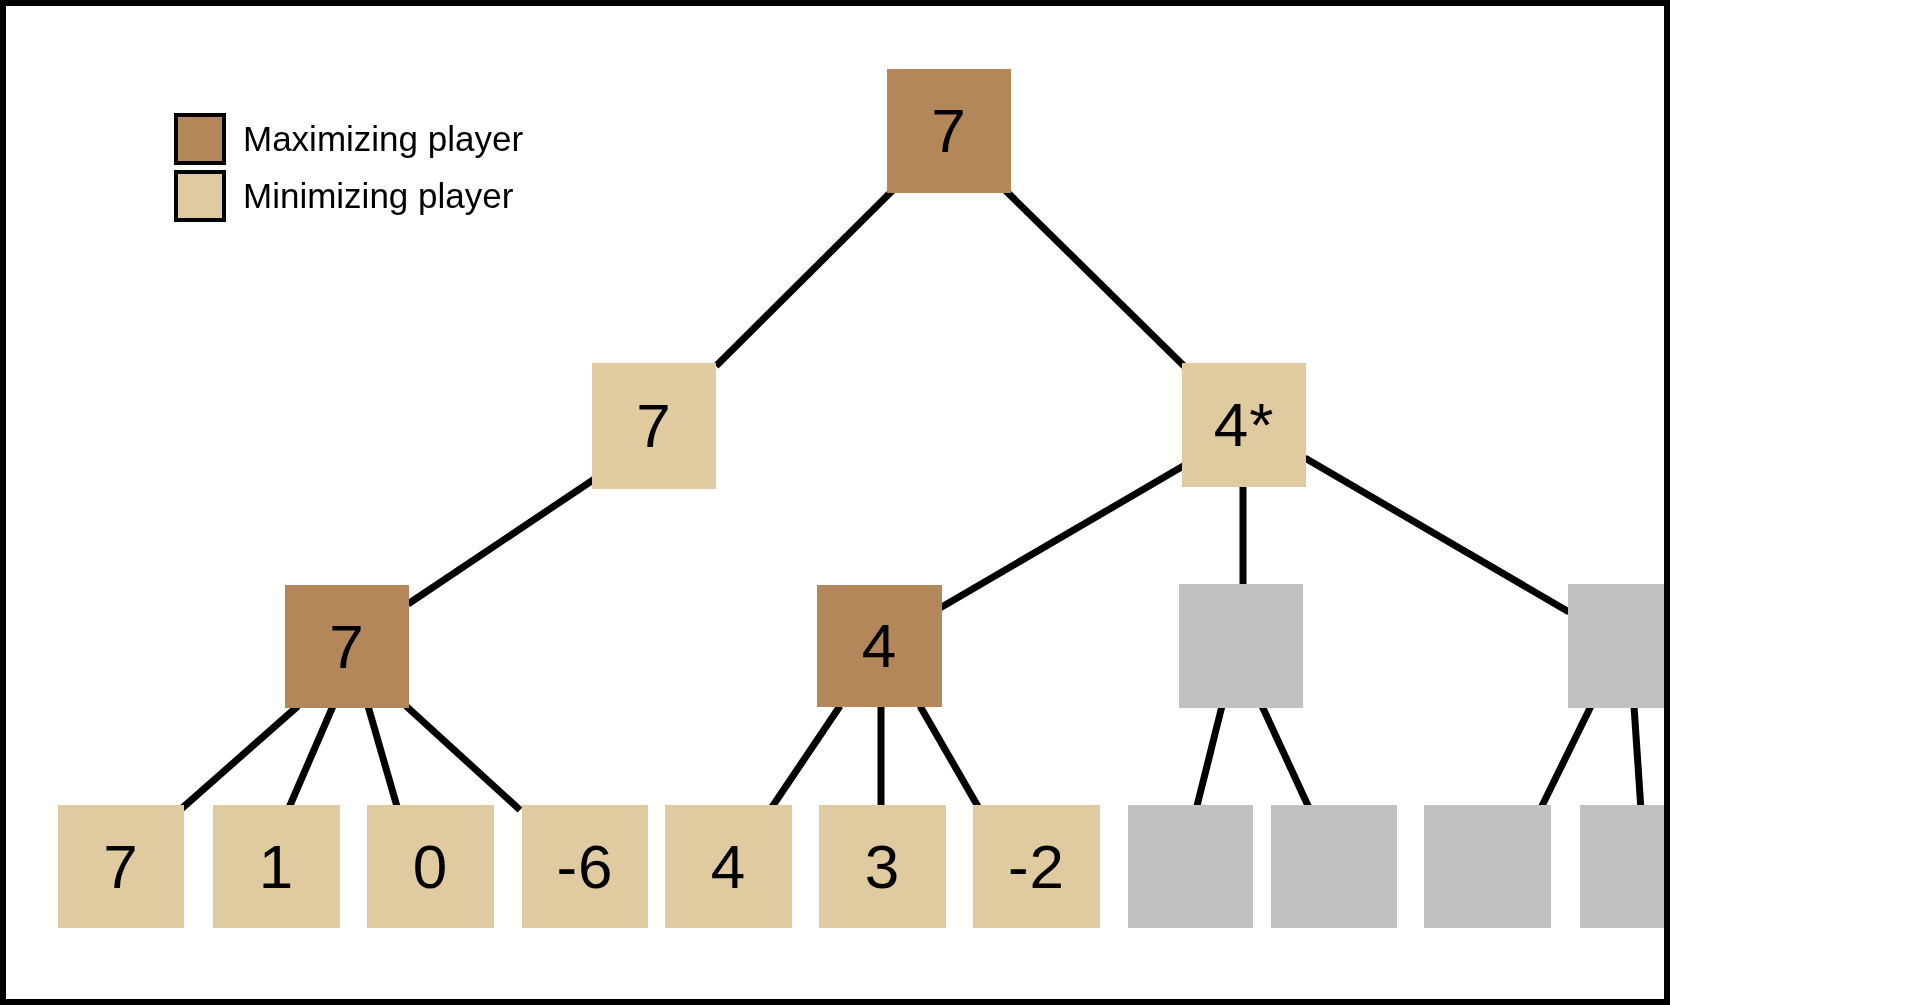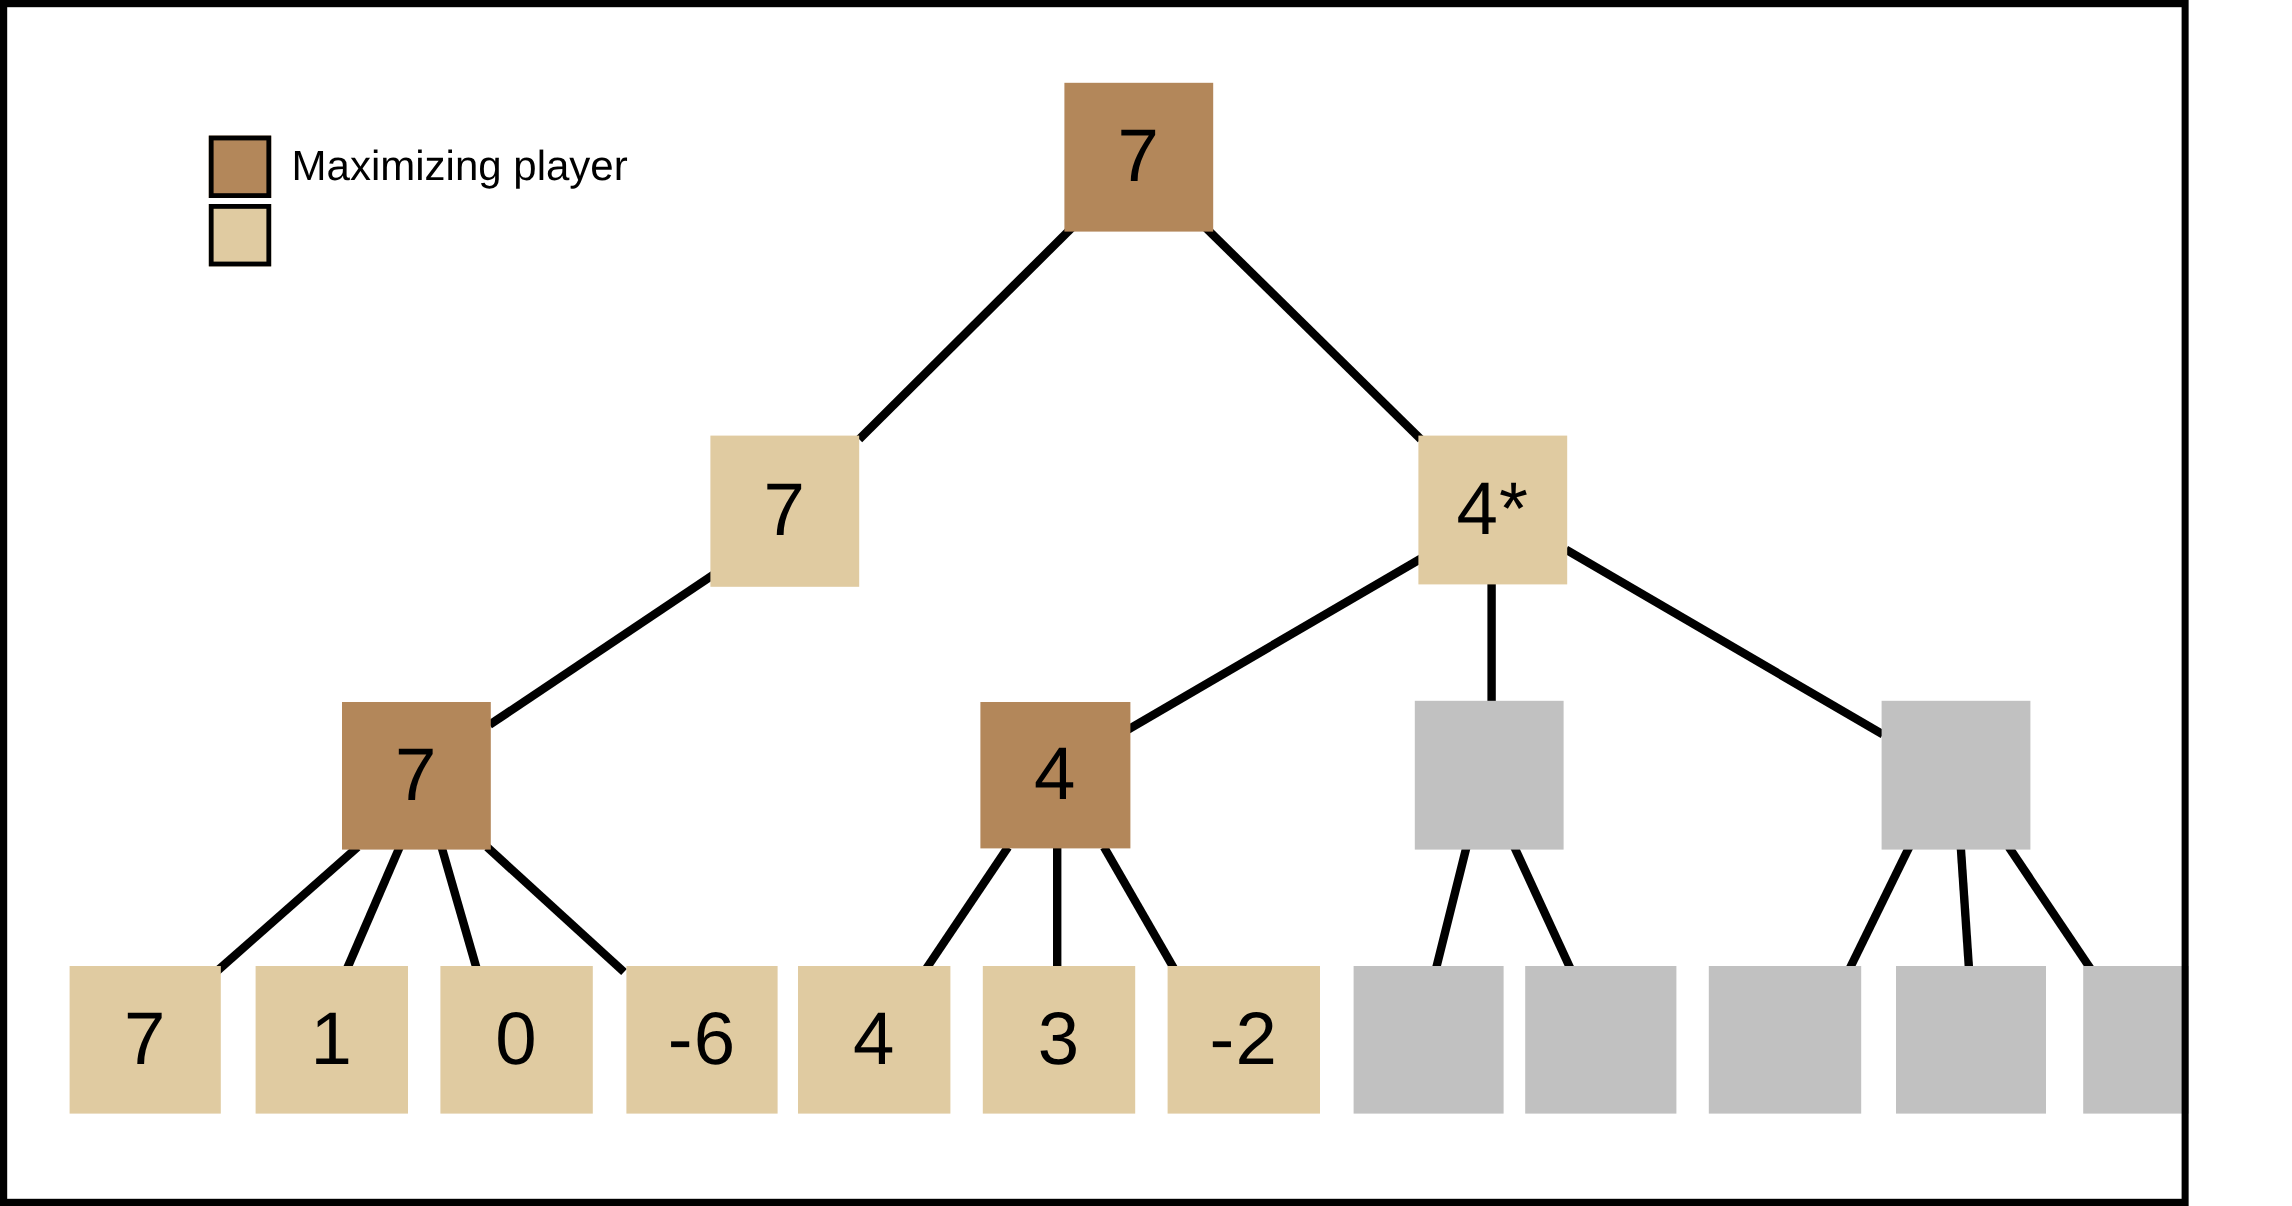--- a/index.html
+++ b/index.html
@@ -2,21 +2,21 @@
 <html><head>
 <meta charset="utf-8">
 <style>
   html, body {
     margin: 0;
     padding: 0;
     background: #ffffff;
   }
   .canvas {
     position: relative;
-    width: 1824px;
+    width: 1670px;
     height: 1005px;
     background: #ffffff;
     overflow: hidden;
     font-family: "Liberation Sans", sans-serif;
   }
   .frame-border {
     position: absolute;
     inset: 0;
     border: 6px solid #000000;
     pointer-events: none;
@@ -102,20 +102,21 @@
     <line x1="1674" y1="706" x2="1744" y2="810"></line>
   </svg>
 
   <div class="legend">
     <div class="legend-row">
       <span class="legend-swatch max"></span>
       <span class="legend-label">Maximizing player</span>
     </div>
     <div class="legend-row">
       <span class="legend-swatch min"></span>
+      <span class="legend-label">Minimizing player</span>
     </div>
   </div>
 
   <div class="node max" style="left:887px; top:69px; width:124px; height:124px;">7</div>
 
   <div class="node min" style="left:592px; top:363px; width:124px; height:126px;">7</div>
   <div class="node min" style="left:1182px; top:363px; width:124px; height:124px;">4*</div>
 
   <div class="node max" style="left:285px; top:585px; width:124px; height:123px;">7</div>
   <div class="node max" style="left:817px; top:585px; width:125px; height:122px;">4</div>

